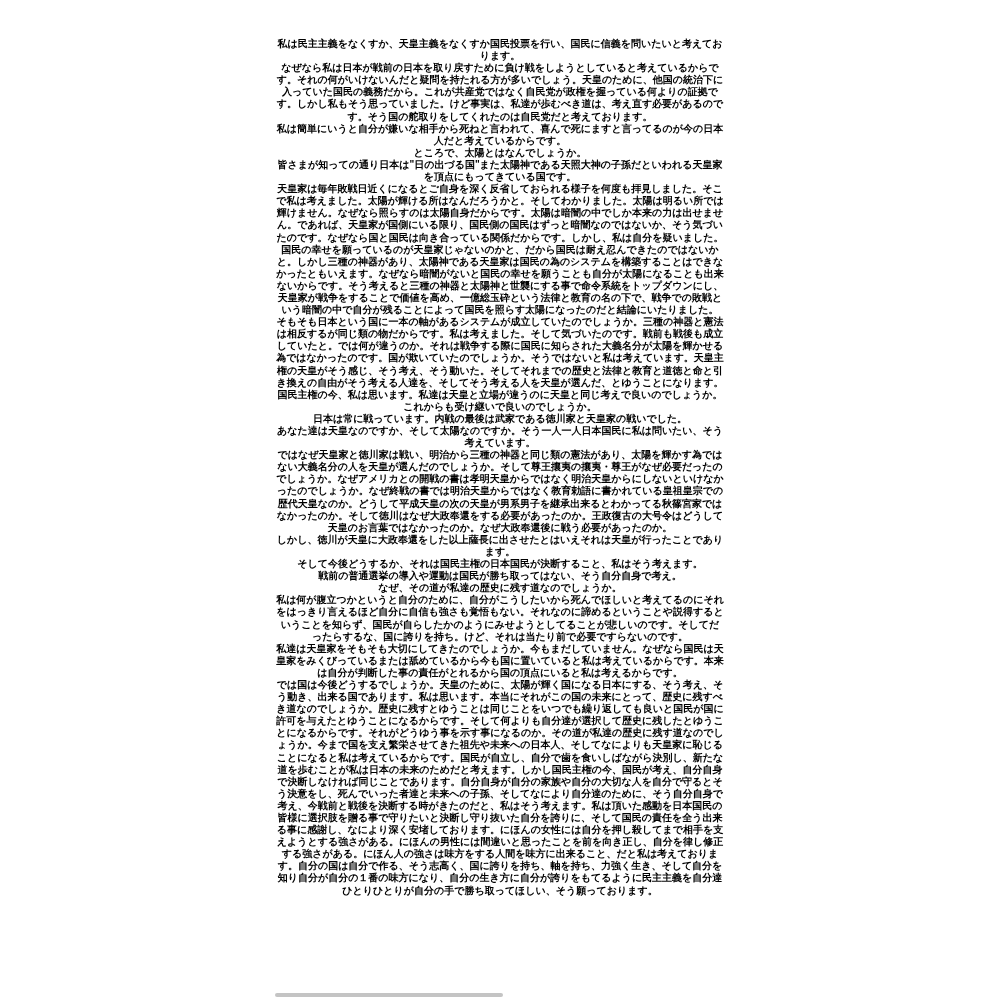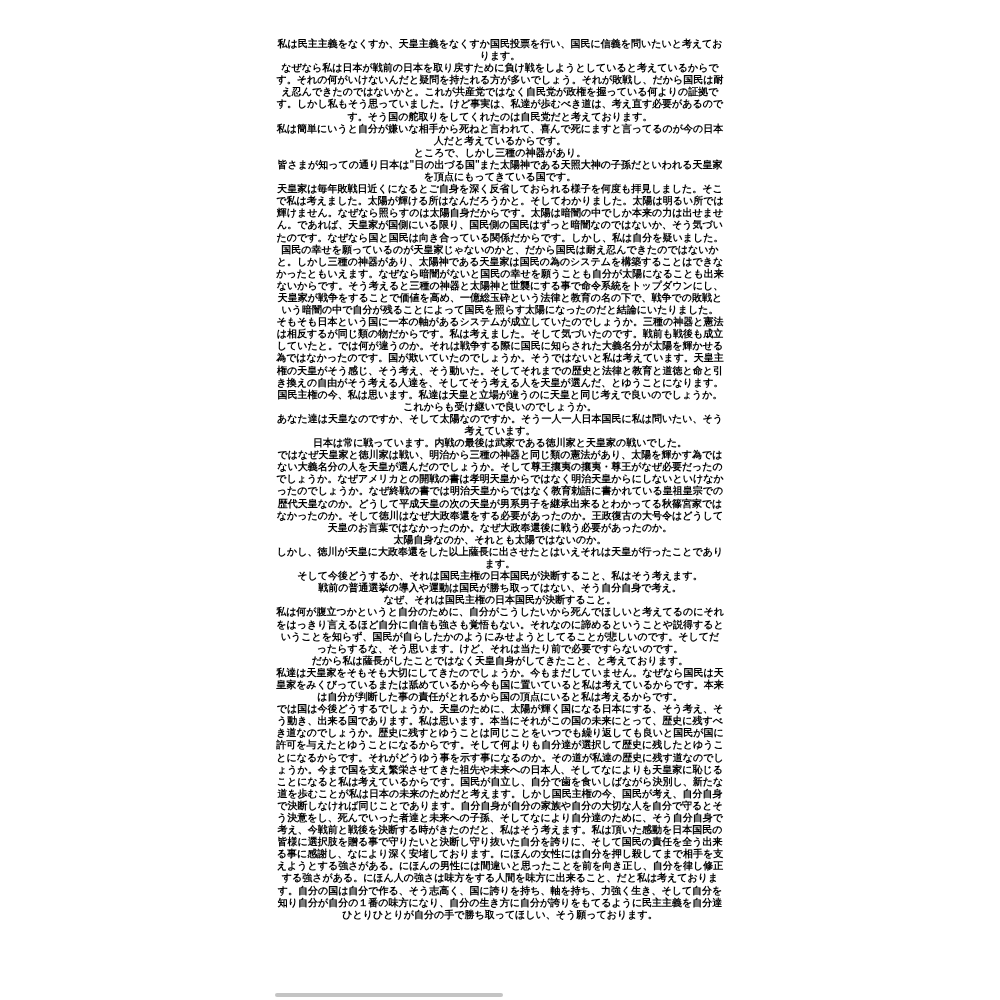--- a/index.html
+++ b/index.html
@@ -47,54 +47,52 @@
     border-radius: 2px;
   }
 </style>
 </head>
 <body>
 
 <div class="page">
   <div class="essay" id="essay-container">
   <p>私は民主主義をなくすか、天皇主義をなくすか国民投票を行い、国民に信義を問いたいと考えております。</p>
 
-  <p>なぜなら私は日本が戦前の日本を取り戻すために負け戦をしようとしていると考えているからです。それの何がいけないんだと疑問を持たれる方が多いでしょう。それが敗戦し、だから国民は耐え忍んできたのではないかと。これが共産党ではなく自民党が政権を握っている何よりの証拠です。しかし私もそう思っていました。けど事実は、私達が歩むべき道は、考え直す必要があるのです。そう国の舵取りをしてくれたのは自民党だと考えております。</p>
+  <p>なぜなら私は日本が戦前の日本を取り戻すために負け戦をしようとしていると考えているからです。それの何がいけないんだと疑問を持たれる方が多いでしょう。天皇のために、他国の統治下に入っていた国民の義務だから。これが共産党ではなく自民党が政権を握っている何よりの証拠です。しかし私もそう思っていました。けど事実は、私達が歩むべき道は、考え直す必要があるのです。そう国の舵取りをしてくれたのは自民党だと考えております。</p>
 
   <p>私は簡単にいうと自分が嫌いな相手から死ねと言われて、喜んで死にますと言ってるのが今の日本人だと考えているからです。</p>
 
-  <p>ところで、しかし三種の神器があり。</p>
+  <p>ところで、太陽とはなんでしょうか。</p>
 
   <p>皆さまが知っての通り日本は"日の出づる国"また太陽神である天照大神の子孫だといわれる天皇家を頂点にもってきている国です。</p>
 
   <p>天皇家は毎年敗戦日近くになるとご自身を深く反省しておられる様子を何度も拝見しました。そこで私は考えました。太陽が輝ける所はなんだろうかと。そしてわかりました。太陽は明るい所では輝けません。なぜなら照らすのは太陽自身だからです。太陽は暗闇の中でしか本来の力は出せません。であれば、天皇家が国側にいる限り、国民側の国民はずっと暗闇なのではないか、そう気づいたのです。なぜなら国と国民は向き合っている関係だからです。しかし、私は自分を疑いました。国民の幸せを願っているのが天皇家じゃないのかと、だから国民は耐え忍んできたのではないかと。しかし三種の神器があり、太陽神である天皇家は国民の為のシステムを構築することはできなかったともいえます。なぜなら暗闇がないと国民の幸せを願うことも自分が太陽になることも出来ないからです。そう考えると三種の神器と太陽神と世襲にする事で命令系統をトップダウンにし、天皇家が戦争をすることで価値を高め、一億総玉砕という法律と教育の名の下で、戦争での敗戦という暗闇の中で自分が残ることによって国民を照らす太陽になったのだと結論にいたりました。</p>
 
   <p>そもそも日本という国に一本の軸があるシステムが成立していたのでしょうか。三種の神器と憲法は相反するが同じ類の物だからです。私は考えました。そして気づいたのです。戦前も戦後も成立していたと。では何が違うのか。それは戦争する際に国民に知らされた大義名分が太陽を輝かせる為ではなかったのです。国が欺いていたのでしょうか。そうではないと私は考えています。天皇主権の天皇がそう感じ、そう考え、そう動いた。そしてそれまでの歴史と法律と教育と道徳と命と引き換えの自由がそう考える人達を、そしてそう考える人を天皇が選んだ、とゆうことになります。国民主権の今、私は思います。私達は天皇と立場が違うのに天皇と同じ考えで良いのでしょうか。これからも受け継いで良いのでしょうか。</p>
 
+  <p>日本は常に戦っています。内戦の最後は武家である徳川家と天皇家の戦いでした。</p>
+
   <p>あなた達は天皇なのですか、そして太陽なのですか。そう一人一人日本国民に私は問いたい、そう考えています。</p>
-
-  <p>日本は常に戦っています。内戦の最後は武家である徳川家と天皇家の戦いでした。</p>
 
 
   <p>ではなぜ天皇家と徳川家は戦い、明治から三種の神器と同じ類の憲法があり、太陽を輝かす為ではない大義名分の人を天皇が選んだのでしょうか。そして尊王攘夷の攘夷・尊王がなぜ必要だったのでしょうか。なぜアメリカとの開戦の書は孝明天皇からではなく明治天皇からにしないといけなかったのでしょうか。なぜ終戦の書では明治天皇からではなく教育勅語に書かれている皇祖皇宗での歴代天皇なのか。どうして平成天皇の次の天皇が男系男子を継承出来るとわかってる秋篠宮家ではなかったのか。そして徳川はなぜ大政奉還をする必要があったのか。王政復古の大号令はどうして天皇のお言葉ではなかったのか。なぜ大政奉還後に戦う必要があったのか。</p>
 
-  <p>太陽自身なのか、それとも太陽ではないのか。</p>
 
 
   <p>しかし、徳川が天皇に大政奉還をした以上薩長に出させたとはいえそれは天皇が行ったことであります。</p>
 
   <p>そして今後どうするか、それは国民主権の日本国民が決断すること、私はそう考えます。</p>
 
   <p>戦前の普通選挙の導入や運動は国民が勝ち取ってはない、そう自分自身で考え。</p>
 
-  <p>なぜ、それは国民主権の日本国民が決断すること。</p>
+  <p>なぜ、その道が私達の歴史に残す道なのでしょうか。</p>
 
-  <p>私は何が腹立つかというと自分のために、自分がこうしたいから死んでほしいと考えてるのにそれをはっきり言えるほど自分に自信も強さも覚悟もない。それなのに諦めるということや説得するということを知らず、国民が自らしたかのようにみせようとしてることが悲しいのです。そしてだったらするな、そう思います。けど、それは当たり前で必要ですらないのです。</p>
+  <p>私は何が腹立つかというと自分のために、自分がこうしたいから死んでほしいと考えてるのにそれをはっきり言えるほど自分に自信も強さも覚悟もない。それなのに諦めるということや説得するということを知らず、国民が自らしたかのようにみせようとしてることが悲しいのです。そしてだったらするな、国に誇りを持ち。けど、それは当たり前で必要ですらないのです。</p>
 
 
-  <p>だから私は薩長がしたことではなく天皇自身がしてきたこと、と考えております。</p>
 
   <p>私達は天皇家をそもそも大切にしてきたのでしょうか。今もまだしていません。なぜなら国民は天皇家をみくびっているまたは舐めているから今も国に置いていると私は考えているからです。本来は自分が判断した事の責任がとれるから国の頂点にいると私は考えるからです。</p>
 
   <p>では国は今後どうするでしょうか。天皇のために、太陽が輝く国になる日本にする、そう考え、そう動き、出来る国であります。私は思います。本当にそれがこの国の未来にとって、歴史に残すべき道なのでしょうか。歴史に残すとゆうことは同じことをいつでも繰り返しても良いと国民が国に許可を与えたとゆうことになるからです。そして何よりも自分達が選択して歴史に残したとゆうことになるからです。それがどうゆう事を示す事になるのか。その道が私達の歴史に残す道なのでしょうか。今まで国を支え繁栄させてきた祖先や未来への日本人、そしてなによりも天皇家に恥じることになると私は考えているからです。国民が自立し、自分で歯を食いしばながら決別し、新たな道を歩むことが私は日本の未来のためだと考えます。しかし国民主権の今、国民が考え、自分自身で決断しなければ同じことであります。自分自身が自分の家族や自分の大切な人を自分で守るとそう決意をし、死んでいった者達と未来への子孫、そしてなにより自分達のために、そう自分自身で考え、今戦前と戦後を決断する時がきたのだと、私はそう考えます。私は頂いた感動を日本国民の皆様に選択肢を贈る事で守りたいと決断し守り抜いた自分を誇りに、そして国民の責任を全う出来る事に感謝し、なにより深く安堵しております。にほんの女性には自分を押し殺してまで相手を支えようとする強さがある。にほんの男性には間違いと思ったことを前を向き正し、自分を律し修正する強さがある。にほん人の強さは味方をする人間を味方に出来ること、だと私は考えております。自分の国は自分で作る、そう志高く、国に誇りを持ち、軸を持ち、力強く生き、そして自分を知り自分が自分の１番の味方になり、自分の生き方に自分が誇りをもてるように民主主義を自分達ひとりひとりが自分の手で勝ち取ってほしい、そう願っております。</p>
 
 </div>
   <div class="cropped-edge"></div>
 </div>
 
 </body></html>

